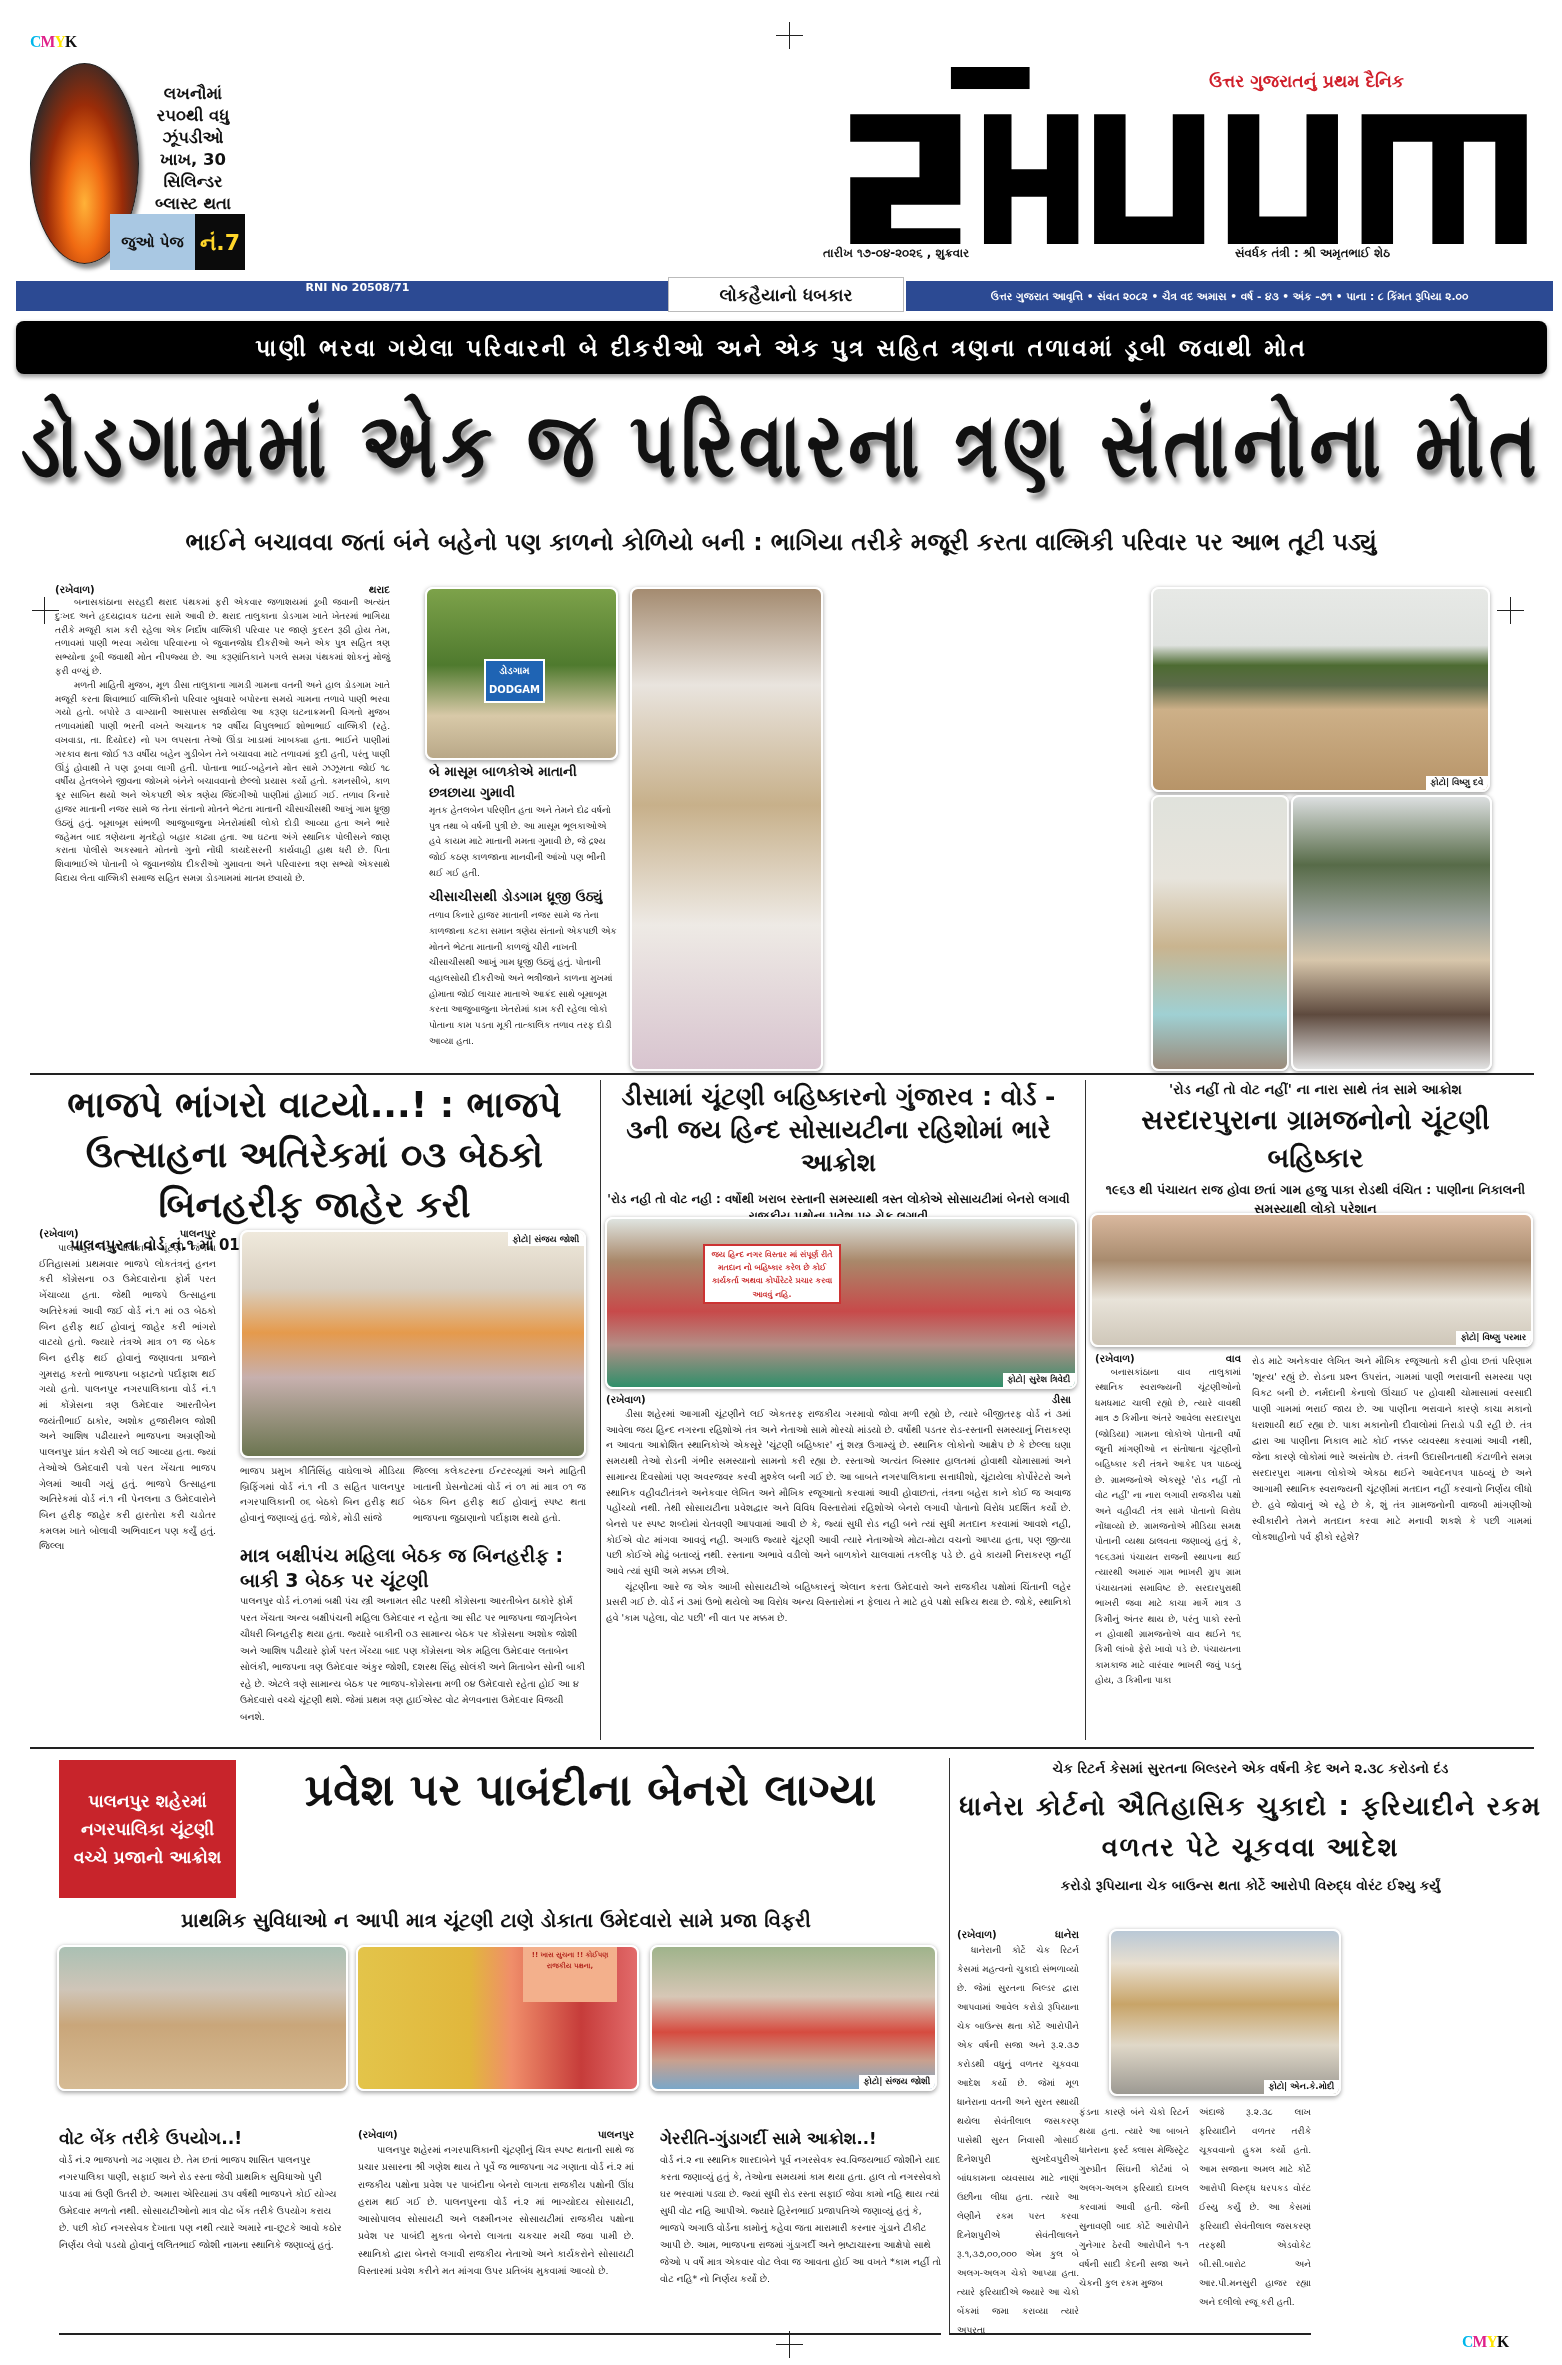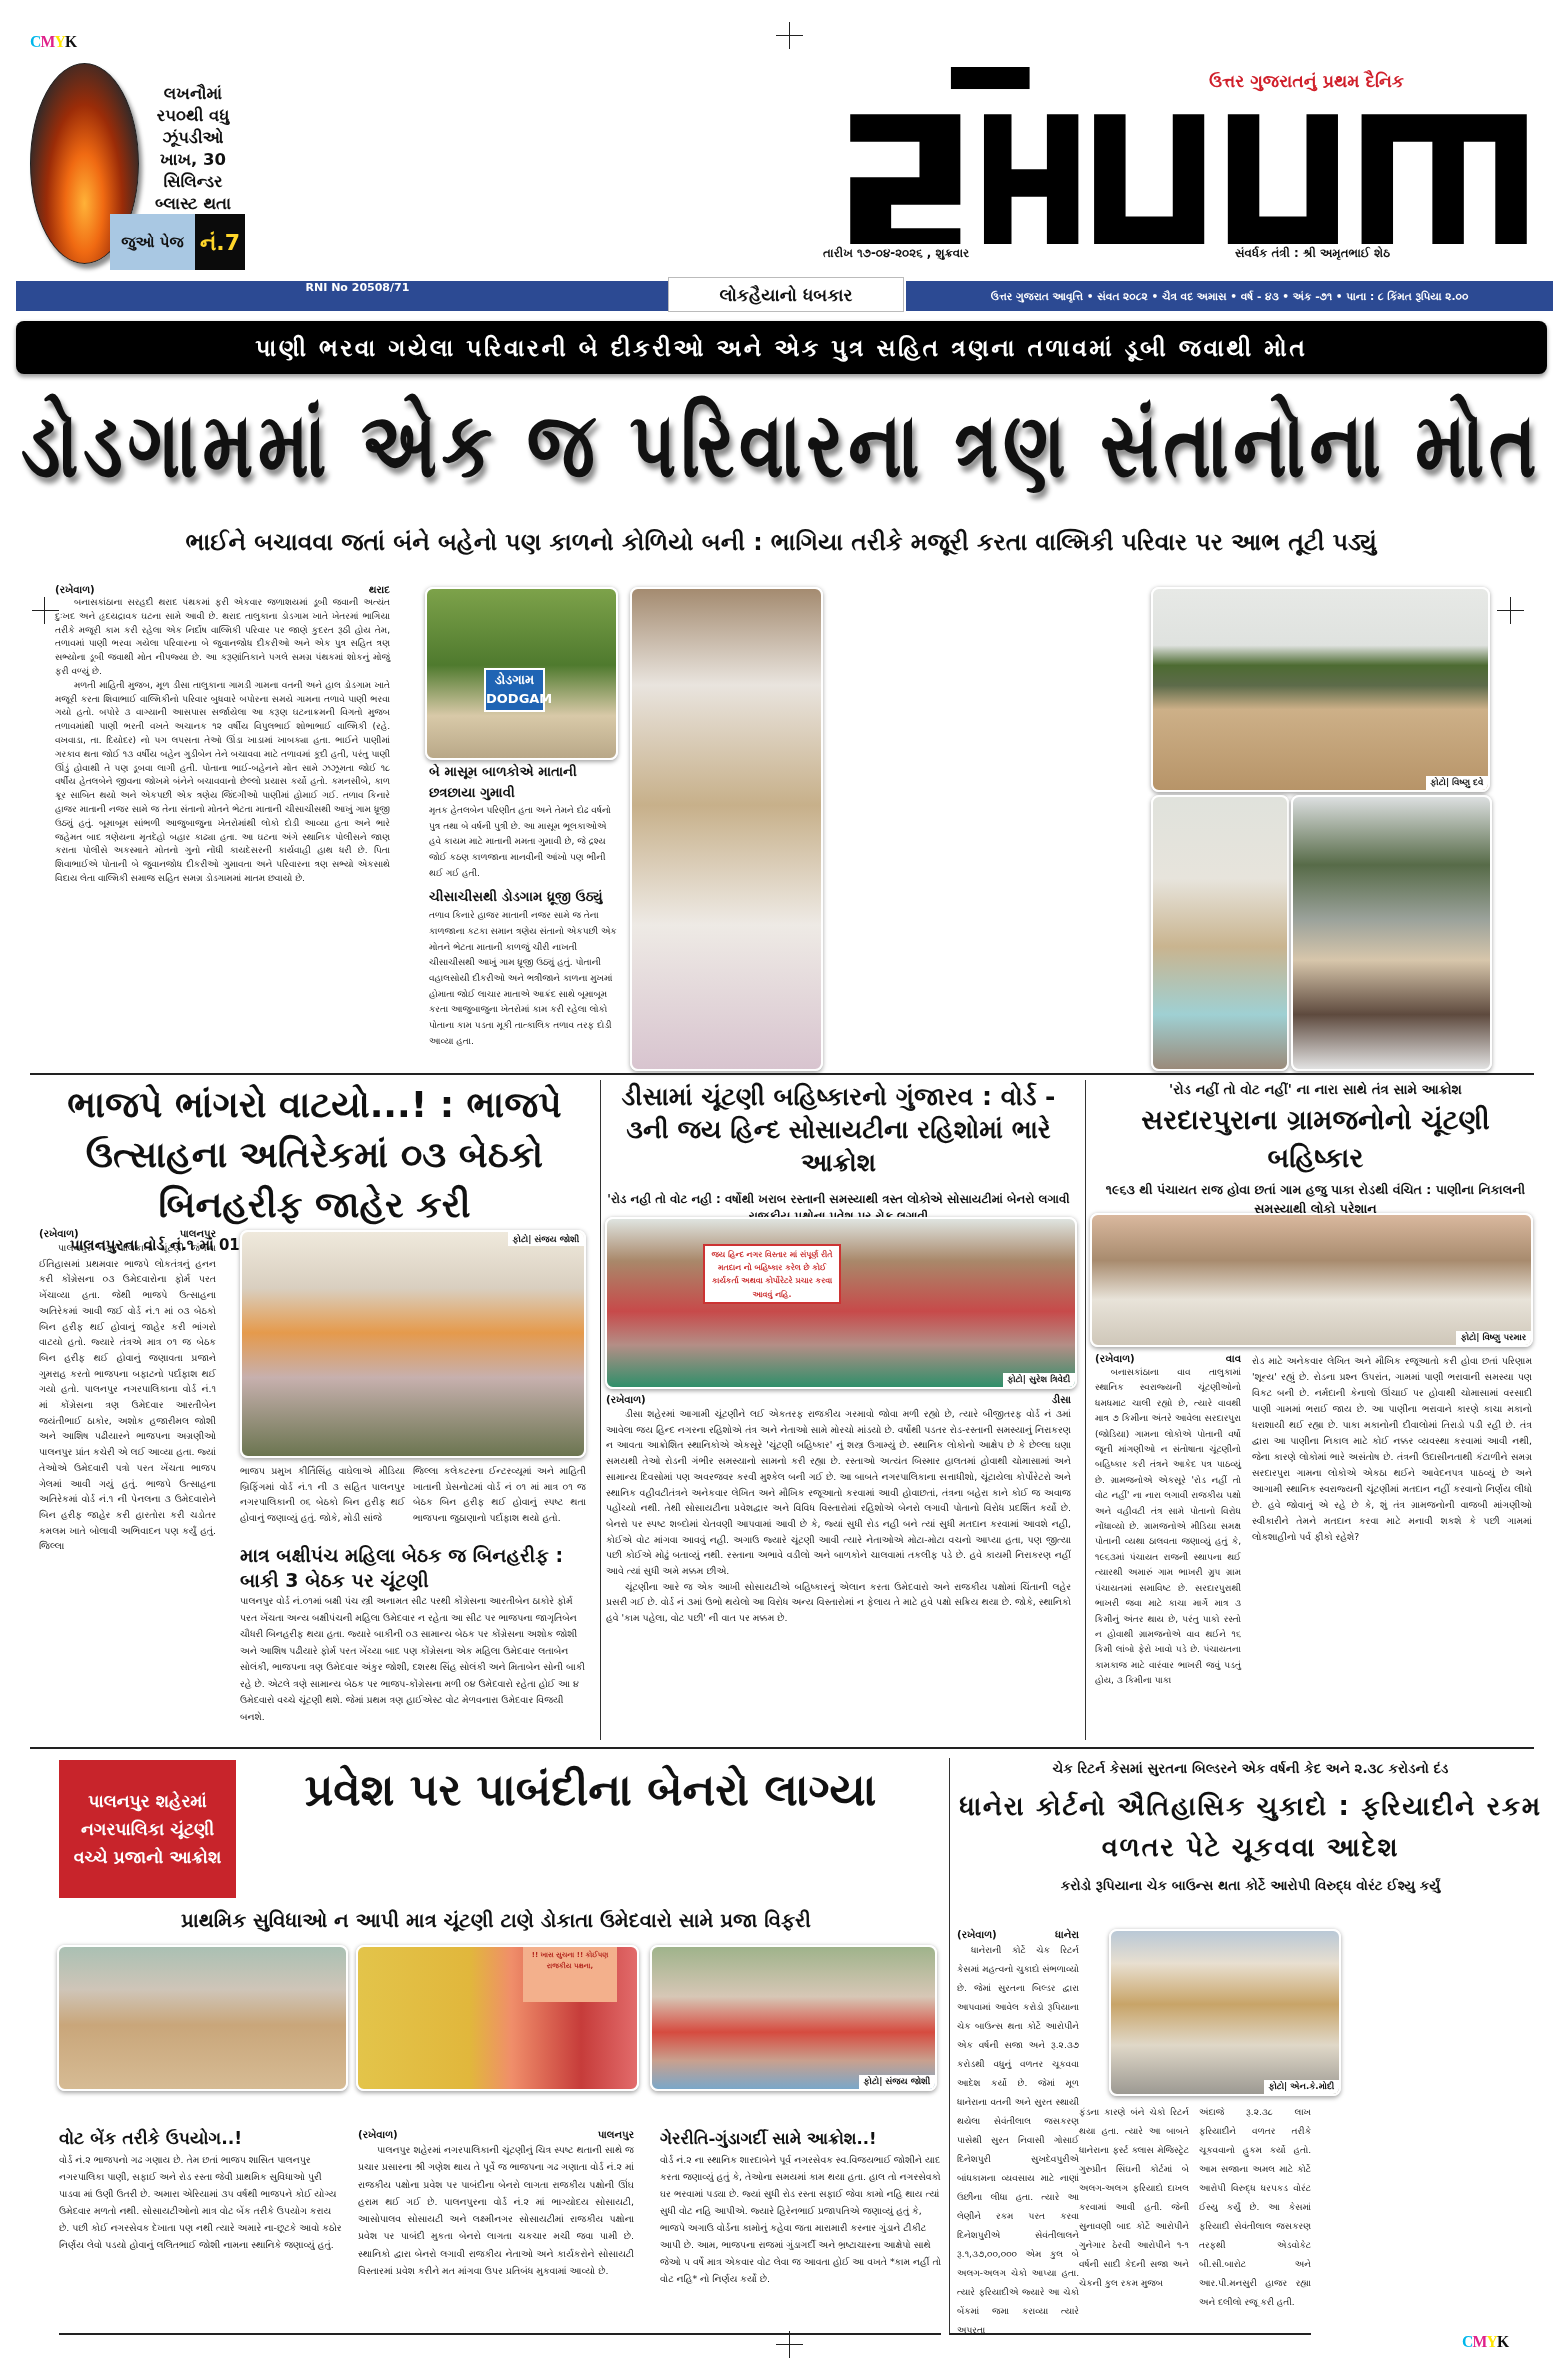--- a/index.html
+++ b/index.html
@@ -99,21 +99,21 @@
       <span>(રખેવાળ)</span>
       <span>થરાદ</span>
     </div>
   <div class="body-text">
     <p>બનાસકાંઠાના સરહદી થરાદ પંથકમાં ફરી એકવાર જળાશયમાં ડૂબી જવાની અત્યંત દુઃખદ અને હૃદયદ્રાવક ઘટના સામે આવી છે. થરાદ તાલુકાના ડોડગામ ખાતે ખેતરમાં ભાગિયા તરીકે મજૂરી કામ કરી રહેલા એક નિર્દોષ વાલ્મિકી પરિવાર પર જાણે કુદરત રૂઠી હોય તેમ, તળાવમાં પાણી ભરવા ગયેલા પરિવારના બે જુવાનજોધ દીકરીઓ અને એક પુત્ર સહિત ત્રણ સભ્યોના ડૂબી જવાથી મોત નીપજ્યા છે. આ કરૂણાંતિકાને પગલે સમગ્ર પંથકમાં શોકનું મોજું ફરી વળ્યું છે.</p>
     <p>મળતી માહિતી મુજબ, મૂળ ડીસા તાલુકાના ગામડી ગામના વતની અને હાલ ડોડગામ ખાતે મજૂરી કરતા શિવાભાઈ વાલ્મિકીનો પરિવાર બુધવારે બપોરના સમયે ગામના તળાવે પાણી ભરવા ગયો હતો. બપોરે ૩ વાગ્યાની આસપાસ સર્જાયેલા આ કરૂણ ઘટનાક્રમની વિગતો મુજબ તળાવમાંથી પાણી ભરતી વખતે અચાનક ૧૨ વર્ષીય વિપુલભાઈ શોભાભાઈ વાલ્મિકી (રહે. વખવાડા, તા. દિયોદર) નો પગ લપસતા તેઓ ઊંડા ખાડામાં ખાબક્યા હતા. ભાઈને પાણીમાં ગરકાવ થતા જોઈ ૧૩ વર્ષીય બહેન ગુડીબેન તેને બચાવવા માટે તળાવમાં કૂદી હતી, પરંતુ પાણી ઊંડું હોવાથી તે પણ ડૂબવા લાગી હતી. પોતાના ભાઈ-બહેનને મોત સામે ઝઝૂમતા જોઈ ૧૮ વર્ષીય હેતલબેને જીવના જોખમે બંનેને બચાવવાનો છેલ્લો પ્રયાસ કર્યો હતો. કમનસીબે, કાળ ક્રૂર સાબિત થયો અને એકપછી એક ત્રણેય જિંદગીઓ પાણીમાં હોમાઈ ગઈ. તળાવ કિનારે હાજર માતાની નજર સામે જ તેના સંતાનો મોતને ભેટતા માતાની ચીસાચીસથી આખું ગામ ધ્રૂજી ઉઠ્યું હતું. બૂમાબૂમ સાંભળી આજુબાજુના ખેતરોમાંથી લોકો દોડી આવ્યા હતા અને ભારે જહેમત બાદ ત્રણેયના મૃતદેહો બહાર કાઢ્યા હતા. આ ઘટના અંગે સ્થાનિક પોલીસને જાણ કરાતા પોલીસે અકસ્માતે મોતનો ગુનો નોંધી કાયદેસરની કાર્યવાહી હાથ ધરી છે. પિતા શિવાભાઈએ પોતાની બે જુવાનજોધ દીકરીઓ ગુમાવતા અને પરિવારના ત્રણ સભ્યો એકસાથે વિદાય લેતા વાલ્મિકી સમાજ સહિત સમગ્ર ડોડગામમાં માતમ છવાયો છે.</p>
   </div>
 </div>
 
 <div class="abs photo" style="left:425px;top:587px;width:193px;height:173px;background:linear-gradient(180deg,#7da24a 0%,#4f7a2e 45%,#d8c9a8 75%,#b9a888 100%);">
-  <div style="position:absolute;left:57px;top:79px;width:61px;height:44px;background:#1f64b4;border:2.4px solid #fff;color:#fff;font-weight:bold;text-align:center;font-size:13px;line-height:19px;">
+  <div style="position:absolute;left:57px;top:70px;width:61px;height:44px;background:#1f64b4;border:2.4px solid #fff;color:#fff;font-weight:bold;text-align:center;font-size:10px;line-height:19px;">
     <div>ડોડગામ</div>
       <div>DODGAM</div>
   </div>
 </div>
 <div class="abs" style="left:429px;top:762px;width:189px;">
   <div style="font-size:13.4px;font-weight:bold;line-height:20.5px;">બે માસૂમ બાળકોએ માતાની છત્રછાયા ગુમાવી</div>
   <div style="font-size:9px;line-height:15.7px;">મૃતક હેતલબેન પરિણીત હતા અને તેમને દોઢ વર્ષનો પુત્ર તથા બે વર્ષની પુત્રી છે. આ માસૂમ ભૂલકાઓએ હવે કાયમ માટે માતાની મમતા ગુમાવી છે, જે દ્રશ્ય જોઈ કઠણ કાળજાના માનવીની આંખો પણ ભીની થઈ ગઈ હતી.</div>
   <div style="font-size:13.4px;font-weight:bold;line-height:23.6px;margin-top:3.1px;">ચીસાચીસથી ડોડગામ ધ્રૂજી ઉઠ્યું</div>
   <div style="font-size:9px;line-height:15.7px;">તળાવ કિનારે હાજર માતાની નજર સામે જ તેના કાળજાના કટકા સમાન ત્રણેય સંતાનો એકપછી એક મોતને ભેટતા માતાની કાળજું ચીરી નાખતી ચીસાચીસથી આખું ગામ ધ્રૂજી ઉઠ્યું હતું. પોતાની વહાલસોયી દીકરીઓ અને ભત્રીજાને કાળના મુખમાં હોમાતા જોઈ લાચાર માતાએ આક્રંદ સાથે બૂમાબૂમ કરતા આજુબાજુના ખેતરોમાં કામ કરી રહેલા લોકો પોતાના કામ પડતા મૂકી તાત્કાલિક તળાવ તરફ દોડી આવ્યા હતા.</div>
 </div>

